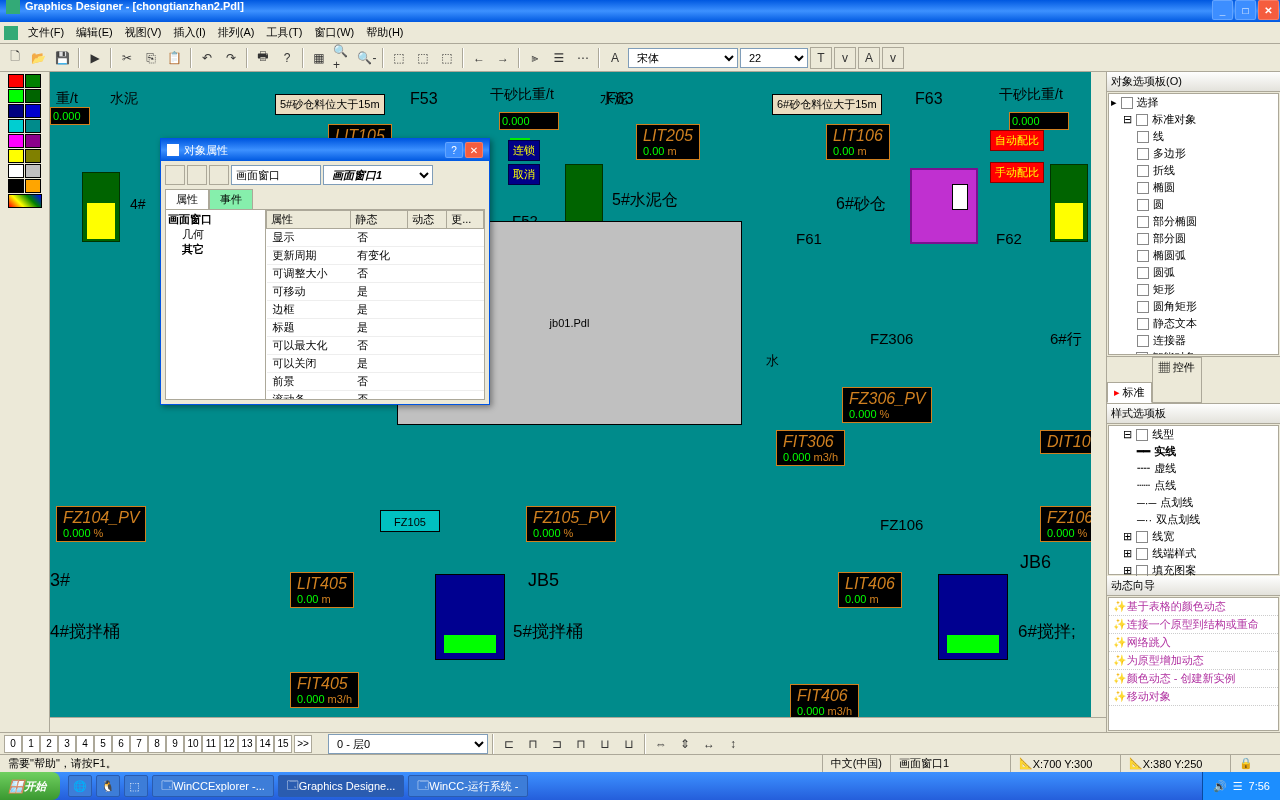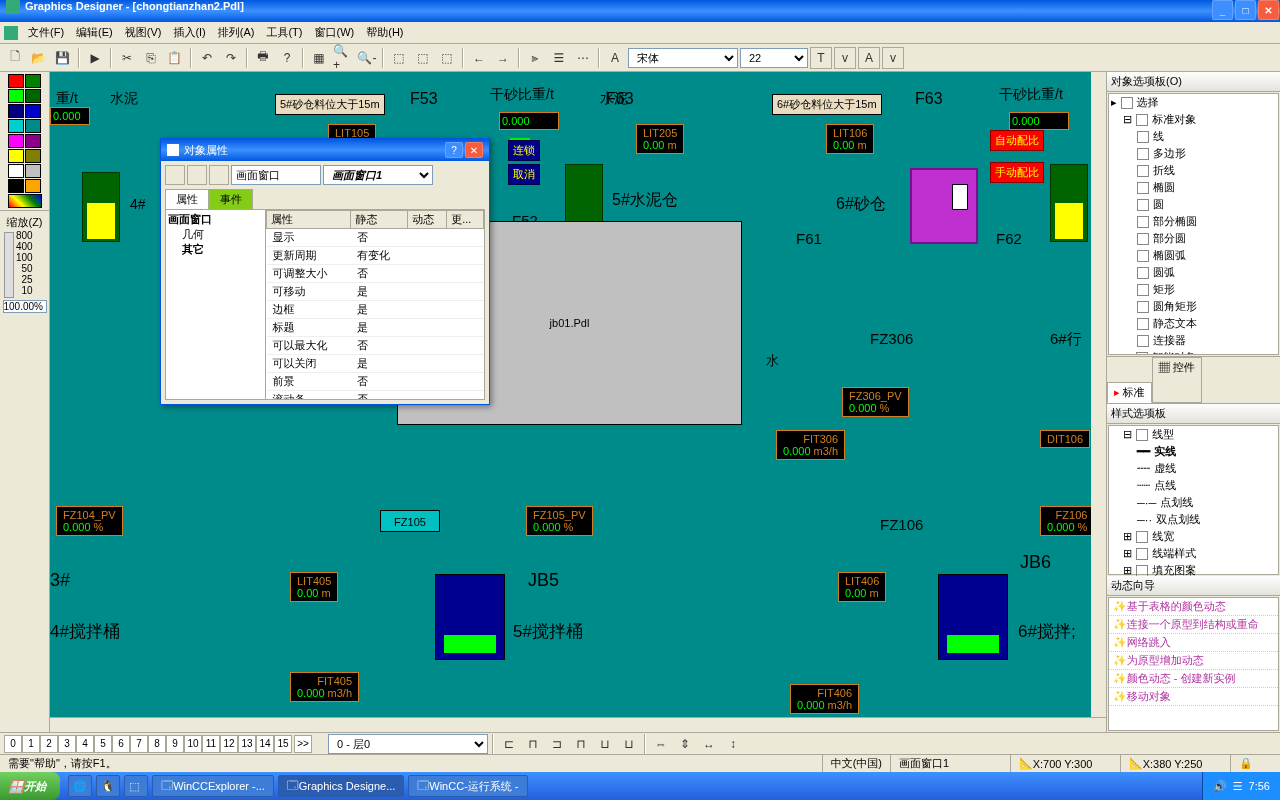--- a/index.html
+++ b/index.html
@@ -44,39 +44,39 @@
 .layer-bar { height: 22px; background:#ece9d8; border-top:1px solid #aca899; display:flex; align-items:center; padding:0 4px; gap:2px; }
 .layer-btn { width:18px; height:18px; border:1px solid #aca899; background:white; display:inline-flex; align-items:center; justify-content:center; font-size:10px; }
 .status-bar { height: 18px; background:#ece9d8; border-top:1px solid #aca899; display:flex; align-items:center; font-size:11px; }
 .status-cell { border-left:1px solid #aca899; padding:0 8px; height:100%; display:flex; align-items:center; }
 .taskbar { position:absolute; bottom:0; left:0; right:0; height:28px; background:linear-gradient(to bottom,#3d91ff,#245edb); display:flex; align-items:center; }
 .start-btn { background:linear-gradient(to bottom,#70d060,#3a9830); color:white; font-weight:bold; height:28px; padding:0 14px 0 8px; font-style:italic; display:flex; align-items:center; border-radius:0 8px 8px 0; font-size:13px; }
 .task-item { background:#3d7dd8; border:1px solid #2a5cb0; color:white; padding:2px 8px; margin-left:4px; height:22px; display:flex; align-items:center; font-size:11px; border-radius:2px; max-width:140px; overflow:hidden; }
 .tray { margin-left:auto; background:#1c8eff; height:28px; padding:0 10px; display:flex; align-items:center; color:white; font-size:11px; gap:6px; border-left:1px solid #0a4aa0; }
 
 .cv-box { position:absolute; background:#000; border:1px solid #d08020; padding:2px 6px; font-size:11px; }
-.cv-box .lbl { color:#d08020; font-size:11px; display:block; text-align:right; }
+.cv-box .lbl { color:#d08020; font-size:16px; display:block; text-align:left;font-style:italic; }
 .cv-box .val { color:#0f0; font-size:11px; }
 .cv-txt { position:absolute; color:#000; font-size:14px; }
 .cv-txt.bk { color:#000; }
 .cv-alarm { position:absolute; background:#eadcc0; border:1px solid #000; padding:2px 4px; font-size:11px; }
 .cv-btn { position:absolute; background:#f00; color:#ff0; padding:2px 4px; font-size:11px; border:1px solid #800; }
 
 .dialog { position:absolute; background:#ece9d8; border:1px solid #0054e3; box-shadow:2px 2px 6px rgba(0,0,0,.4); }
 .dlg-title { background:linear-gradient(to bottom,#0058e0,#3d91ff,#0058e0); color:white; padding:3px 6px; font-weight:normal; display:flex; align-items:center; height:22px; }
 .dlg-title .dbtns { margin-left:auto; display:flex; gap:2px; }
 .dlg-title .dbtn { width:18px; height:16px; background:#3d8eff; border:1px solid #fff3; color:white; display:flex; align-items:center; justify-content:center; font-size:10px; border-radius:2px; }
 .dlg-title .dbtn.cls { background:#f55d3e; }
 .dlg-body { padding:4px; }
 .dlg-tb { display:flex; gap:2px; align-items:center; margin-bottom:4px; }
 .dlg-tb .icobtn { width:20px; height:20px; border:1px solid #aca899; background:#ece9d8; }
 .dlg-tb input { border:1px solid #7f9db9; height:20px; padding:0 4px; }
 .dlg-tabs { display:flex; border-bottom:1px solid #aca899; }
 .dlg-tabs .dt { padding:2px 10px; border:1px solid #aca899; background:white; font-size:11px; border-bottom:none; }
-.dlg-tabs .dt.inact { background:#84cc16; }
+.dlg-tabs .dt.inact { background:#86efac; }
 .dlg-content { display:flex; background:white; border:1px solid #aca899; border-top:none; height:190px; }
 .dlg-tree { width:100px; border-right:1px solid #aca899; padding:2px; font-size:11px; }
 .dlg-grid { flex:1; overflow:auto; }
 .dlg-grid table { width:100%; border-collapse:collapse; font-size:11px; }
 .dlg-grid th { background:#ece9d8; border:1px solid #aca899; padding:1px 4px; text-align:left; font-weight:normal; }
 .dlg-grid td { border-bottom:1px solid #eee; padding:1px 6px; }
 .pdl-win { position:absolute; background:#c0c0c0; border:1px solid #000; }
 </style>
 </head>
 <body>
@@ -159,35 +159,20 @@
       <div style="background:#ff00ff"></div>
         <div style="background:#8b008b"></div>
       <div style="background:#ffff00"></div>
         <div style="background:#808000"></div>
       <div style="background:#ffffff"></div>
         <div style="background:#c0c0c0"></div>
       <div style="background:#000000"></div>
         <div style="background:#ffa500"></div>
       <div style="background:linear-gradient(45deg,red,yellow,green,blue);grid-column:1/3;width:34px"></div>
     </div>
-    <div class="zoom-panel">
-      <div>缩放(Z)</div>
-      <div style="display:flex">
-          <div style="width:10px;height:66px;background:#ddd;border:1px solid #999;margin:2px"></div>
-      <div class="zlist">
-        <div>800</div>
-            <div>400</div>
-        <div>100</div>
-            <div>50</div>
-        <div>25</div>
-            <div>10</div>
-      </div>
-        </div>
-      <input value="100.00%" style="">
-    </div>
   </div>
 
   <div class="canvas-area">
 
     <div class="cv-txt bk" style="left:60px;top:18px">水泥</div>
     <div class="cv-txt bk" style="left:550px;top:18px">水泥</div>
     <div class="cv-txt bk" style="left:6px;top:18px">重/t</div>
     <div class="cv-txt bk" style="left:440px;top:14px">干砂比重/t</div>
     <div class="cv-txt bk" style="left:949px;top:14px">干砂比重/t</div>
     <div class="cv-box" style="left:0;top:35px;width:40px;padding:2px"><span class="val">0.000</span></div>

